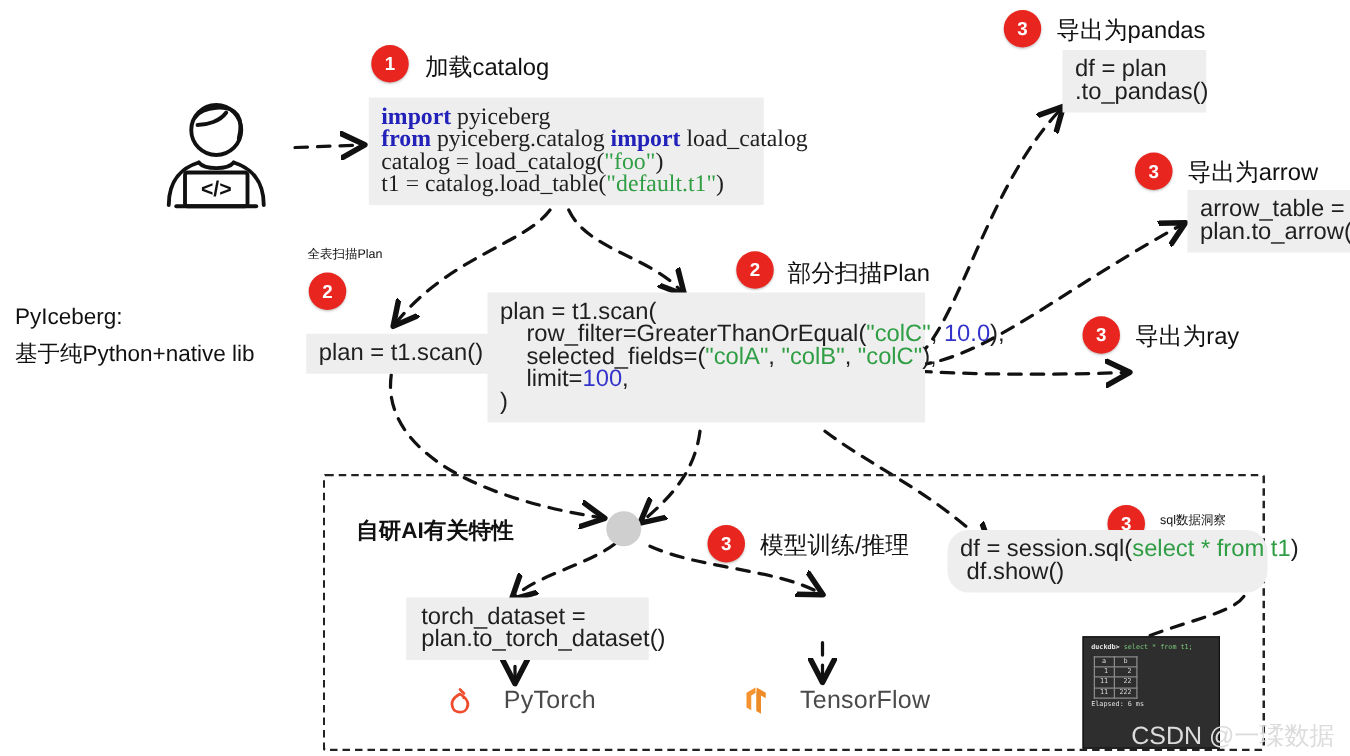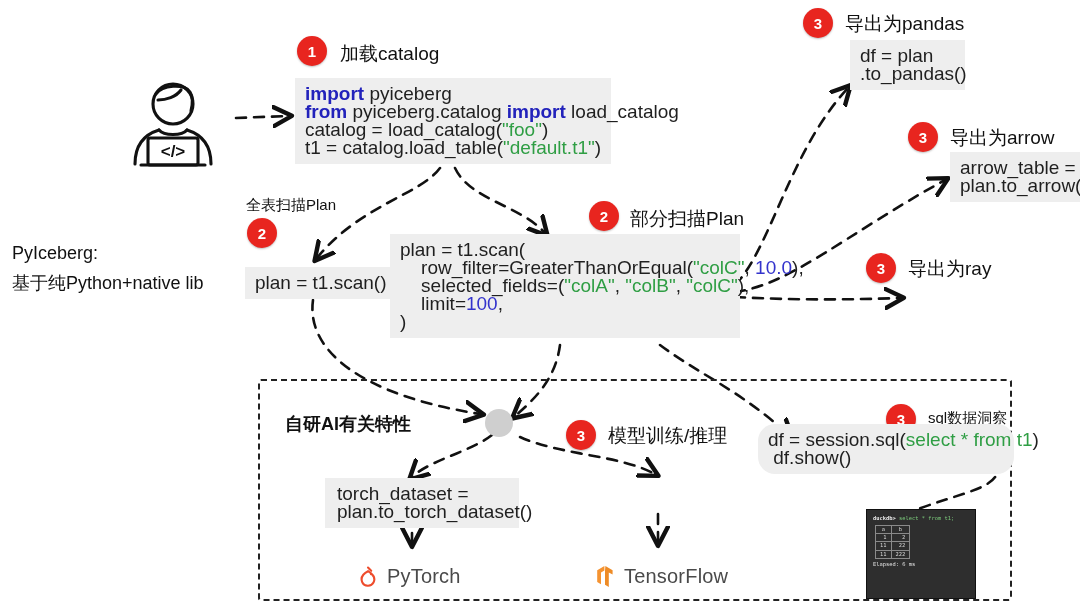--- a/index.html
+++ b/index.html
@@ -13,30 +13,30 @@
            font-size:19px;line-height:18px;padding:7px 10px;white-space:pre;}
   .codebox .kw{color:#2222bb;font-weight:bold;}
   .codebox .str{color:#2f9e44;}
   .codebox .num{color:#3333cc;}
 
   .badge{position:absolute;width:30px;height:30px;border-radius:50%;
          background:#e8251f;color:#ffffff;font-size:15px;font-weight:bold;
          display:flex;align-items:center;justify-content:center;
          box-shadow:0 1px 2px rgba(0,0,0,.25);}
   .caption{position:absolute;font-size:19px;color:#111;white-space:nowrap;}
-  .caption.sm{font-size:15px;}
+  .caption.sm{font-size:10px;}
 
   .leftlabel{position:absolute;font-size:18px;line-height:30px;color:#111;white-space:nowrap;}
 
   .aibox{position:absolute;border:2px dashed #222;border-radius:3px;background:transparent;}
   .aititle{position:absolute;font-size:18px;font-weight:bold;color:#111;white-space:nowrap;}
 
   .junction{position:absolute;width:28px;height:28px;border-radius:50%;background:#cfcfcf;}
 
-  .logo{position:absolute;display:flex;align-items:flex-end;gap:9px;margin-top:16px;}
+  .logo{position:absolute;display:flex;align-items:flex-end;gap:25px;}
   .logo .txt{font-size:20px;color:#4a4a4a;letter-spacing:.2px;}
   .logo .txt.tf{color:#4a4a4a;}
 
   .term{position:absolute;background:#2e2e2e;border:1px solid #111;padding:5px 6px;
         font-family:"DejaVu Sans Mono","Liberation Mono",monospace;font-size:5.4px;
         line-height:7.6px;color:#d8d8d8;}
   .term .prompt{color:#e8e8e8;font-weight:bold;}
   .term .sql{color:#7bc97b;}
   .term table{border-collapse:collapse;margin:2px 0 2px 2px;}
   .term td,.term th{border:1px solid #8a8a8a;padding:0 4px;font-weight:normal;
@@ -108,21 +108,21 @@
   </div>
 
   <div class="leftlabel" style="left:12px;top:238px;">
     <div>PyIceberg:</div>
     <div>基于纯Python+native lib</div>
   </div>
 
   <div class="badge" style="left:297px;top:36px;">1</div>
   <div class="caption" style="left:340px;top:41px;">加载catalog</div>
 
-  <div class="codebox" style="left:295px;top:78px;width:296px;"><span class="kw">import</span><span> pyiceberg</span>
+  <div class="codebox" style="left:295px;top:78px;width:296px;font-family:Liberation Serif, serif;"><span class="kw">import</span><span> pyiceberg</span>
 <span class="kw">from</span><span> pyiceberg.catalog </span><span class="kw">import</span><span> load_catalog</span>
 <span>catalog = load_catalog(</span><span class="str">"foo"</span><span>)</span>
 <span>t1 = catalog.load_table(</span><span class="str">"default.t1"</span><span>)</span></div>
 
   <div class="caption sm" style="left:246px;top:196px;">全表扫描Plan</div>
   <div class="badge" style="left:247px;top:218px;">2</div>
   <div class="codebox" style="left:245px;top:267px;width:136px;">plan = t1.scan()</div>
 
   <div class="badge" style="left:589px;top:201px;">2</div>
   <div class="caption" style="left:630px;top:206px;">部分扫描Plan</div>
@@ -197,14 +197,15 @@
       </tr>
       <tr>
         <td class="r">11</td>
         <td class="r">222</td>
       </tr>
     </tbody>
       </table>
     <div class="elapsed">Elapsed: 6 ms</div>
   </div>
 
+  <div class="watermark" style="left:905px;top:575px;">CSDN @一瑈数据</div>
 
 </div>
 
 </body></html>

